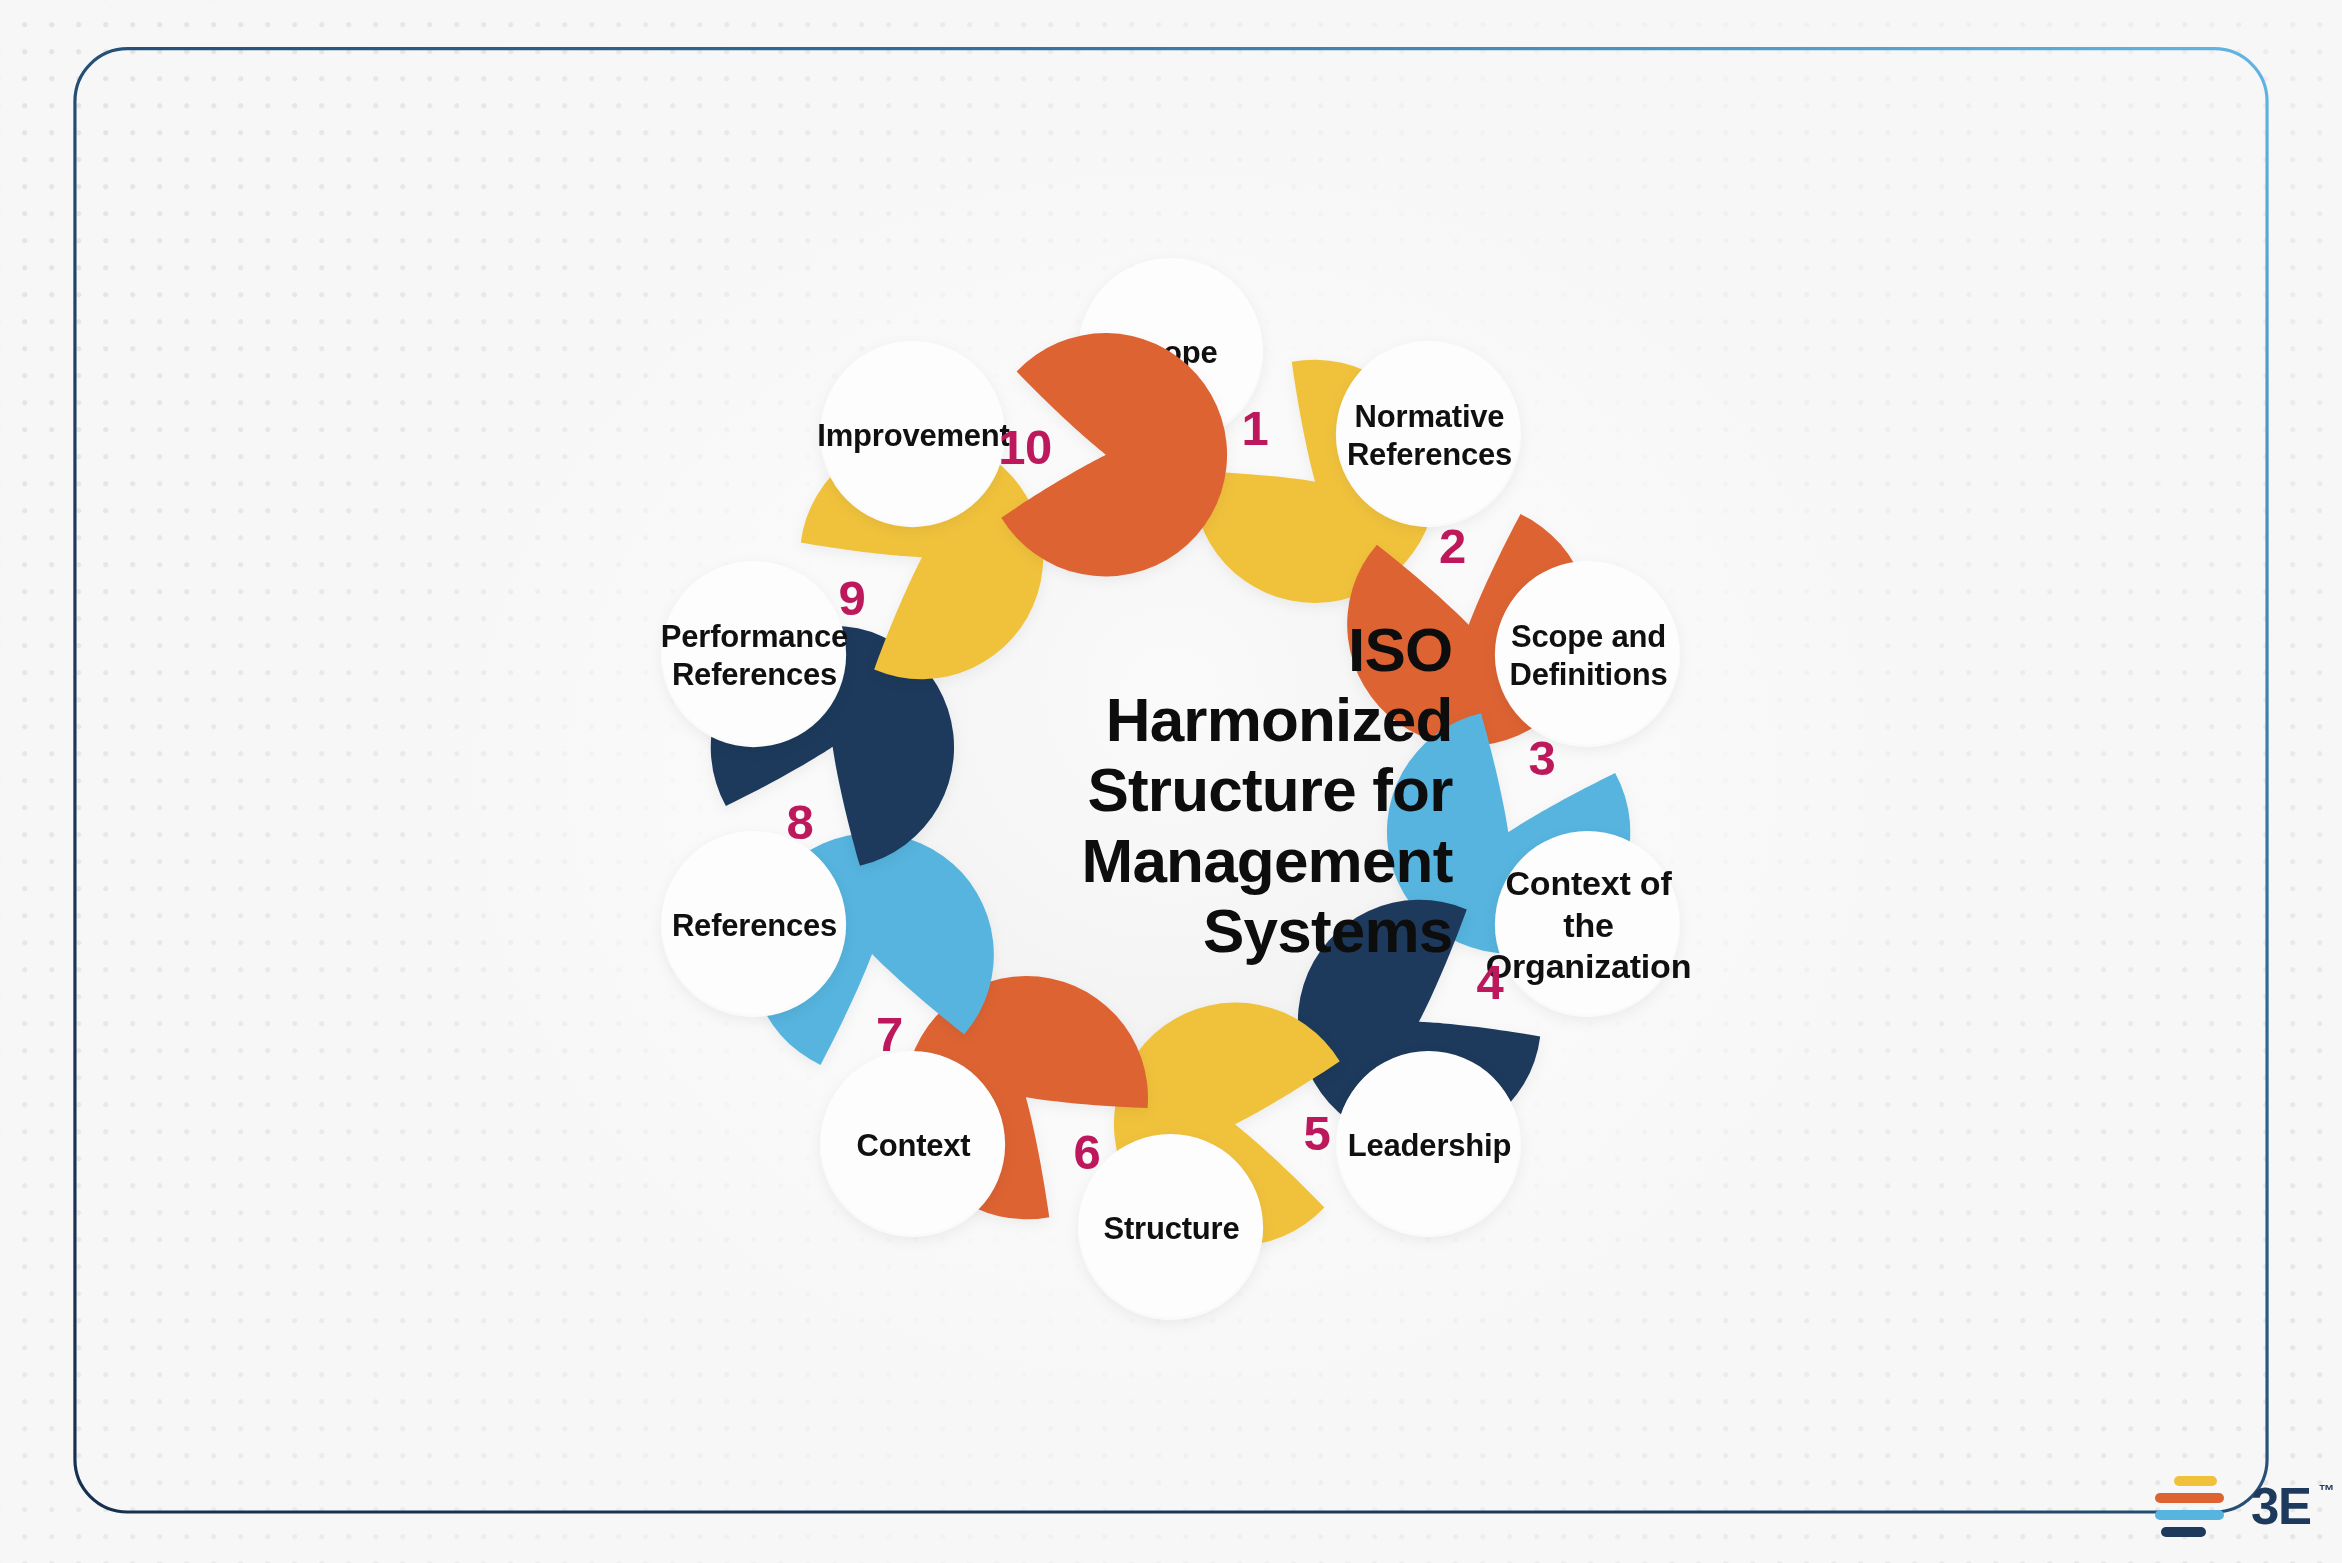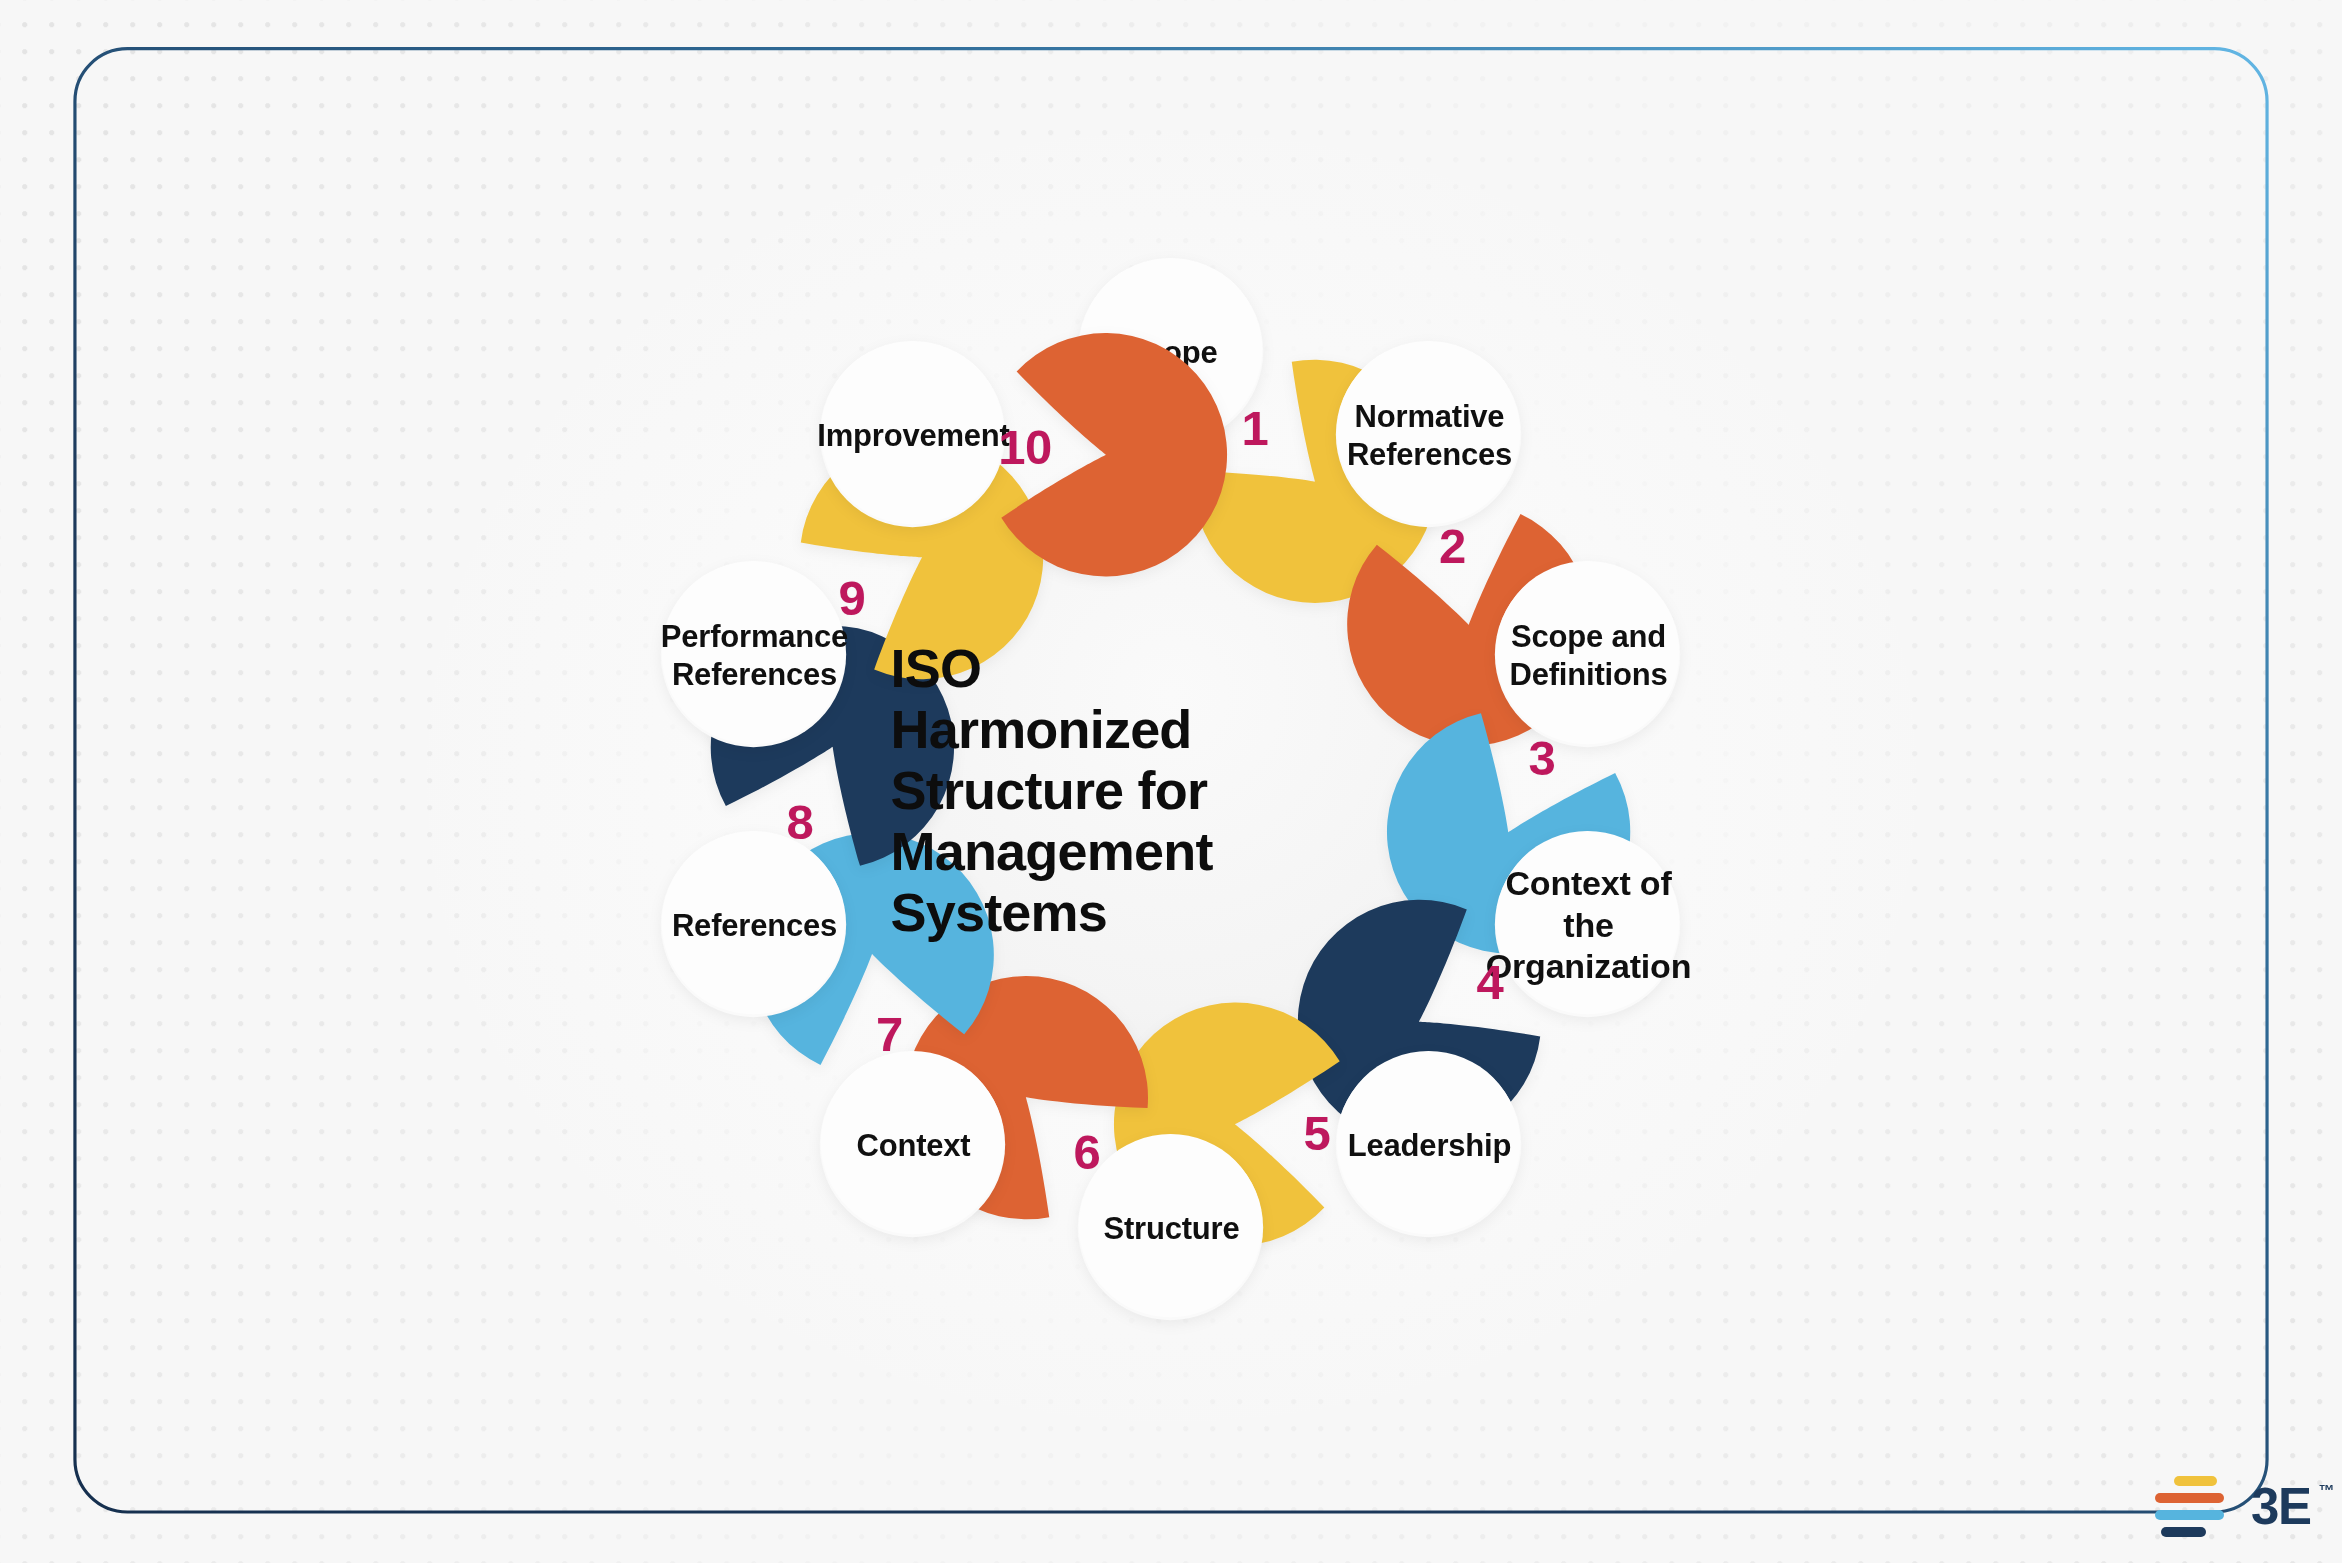--- a/index.html
+++ b/index.html
@@ -114,23 +114,23 @@
     position: absolute;
     left: 24px; top: 24px; right: 24px; bottom: 24px;
     border-radius: 50%;
     background: radial-gradient(circle at 50% 32%, #fafafa 0%, #f4f4f4 70%, #ededed 100%);
     box-shadow: inset 0 2.8px 8.4px rgba(0,0,0,0.035);
   }
   #hub-title {
     position: relative;
     z-index: 2;
     width: 562px;
-    text-align: left;
-    font-weight: 700;
-    font-size: 54px;
+    text-align: right;
+    font-weight: 700;
+    font-size: 62px;
     line-height: 1.13;
     color: #0d0d0d;
     letter-spacing: -0.8px;
     white-space: pre-line;
   }
 
   
   #logo {
     position: absolute;
     left: 2155px; top: 1476px;

